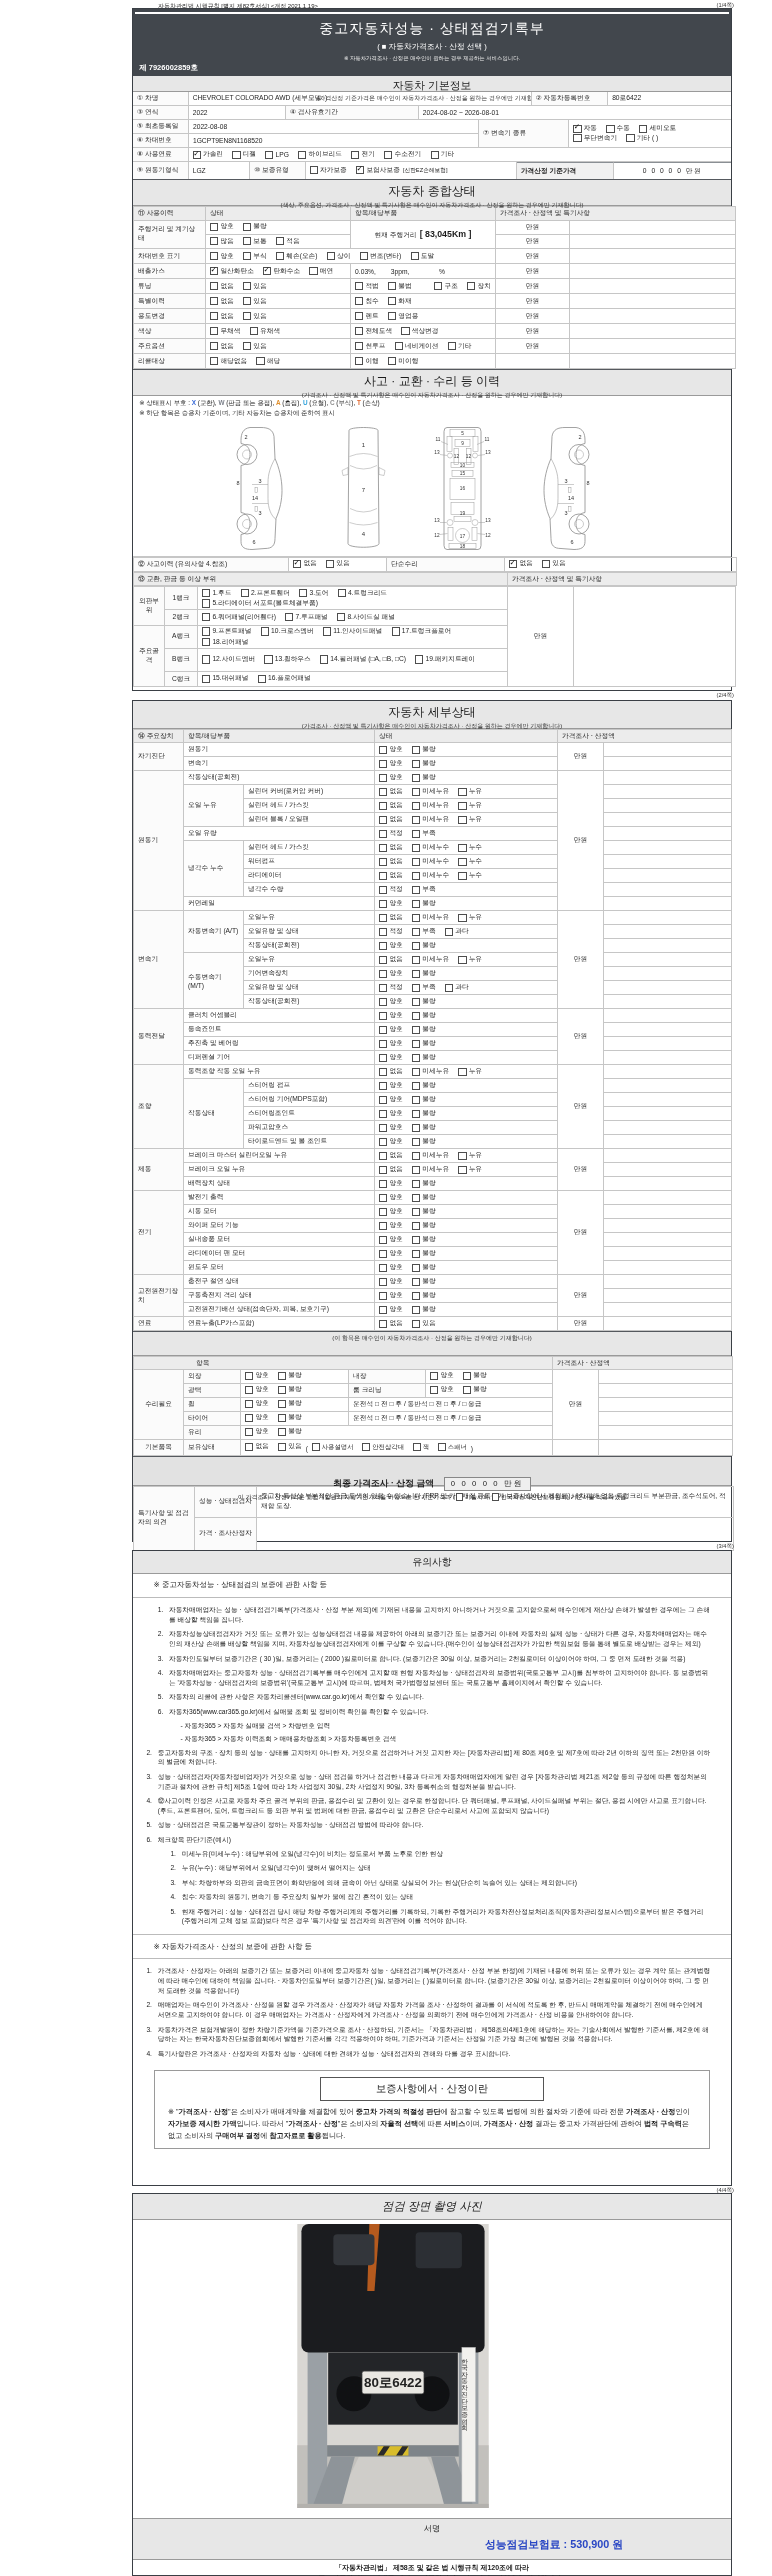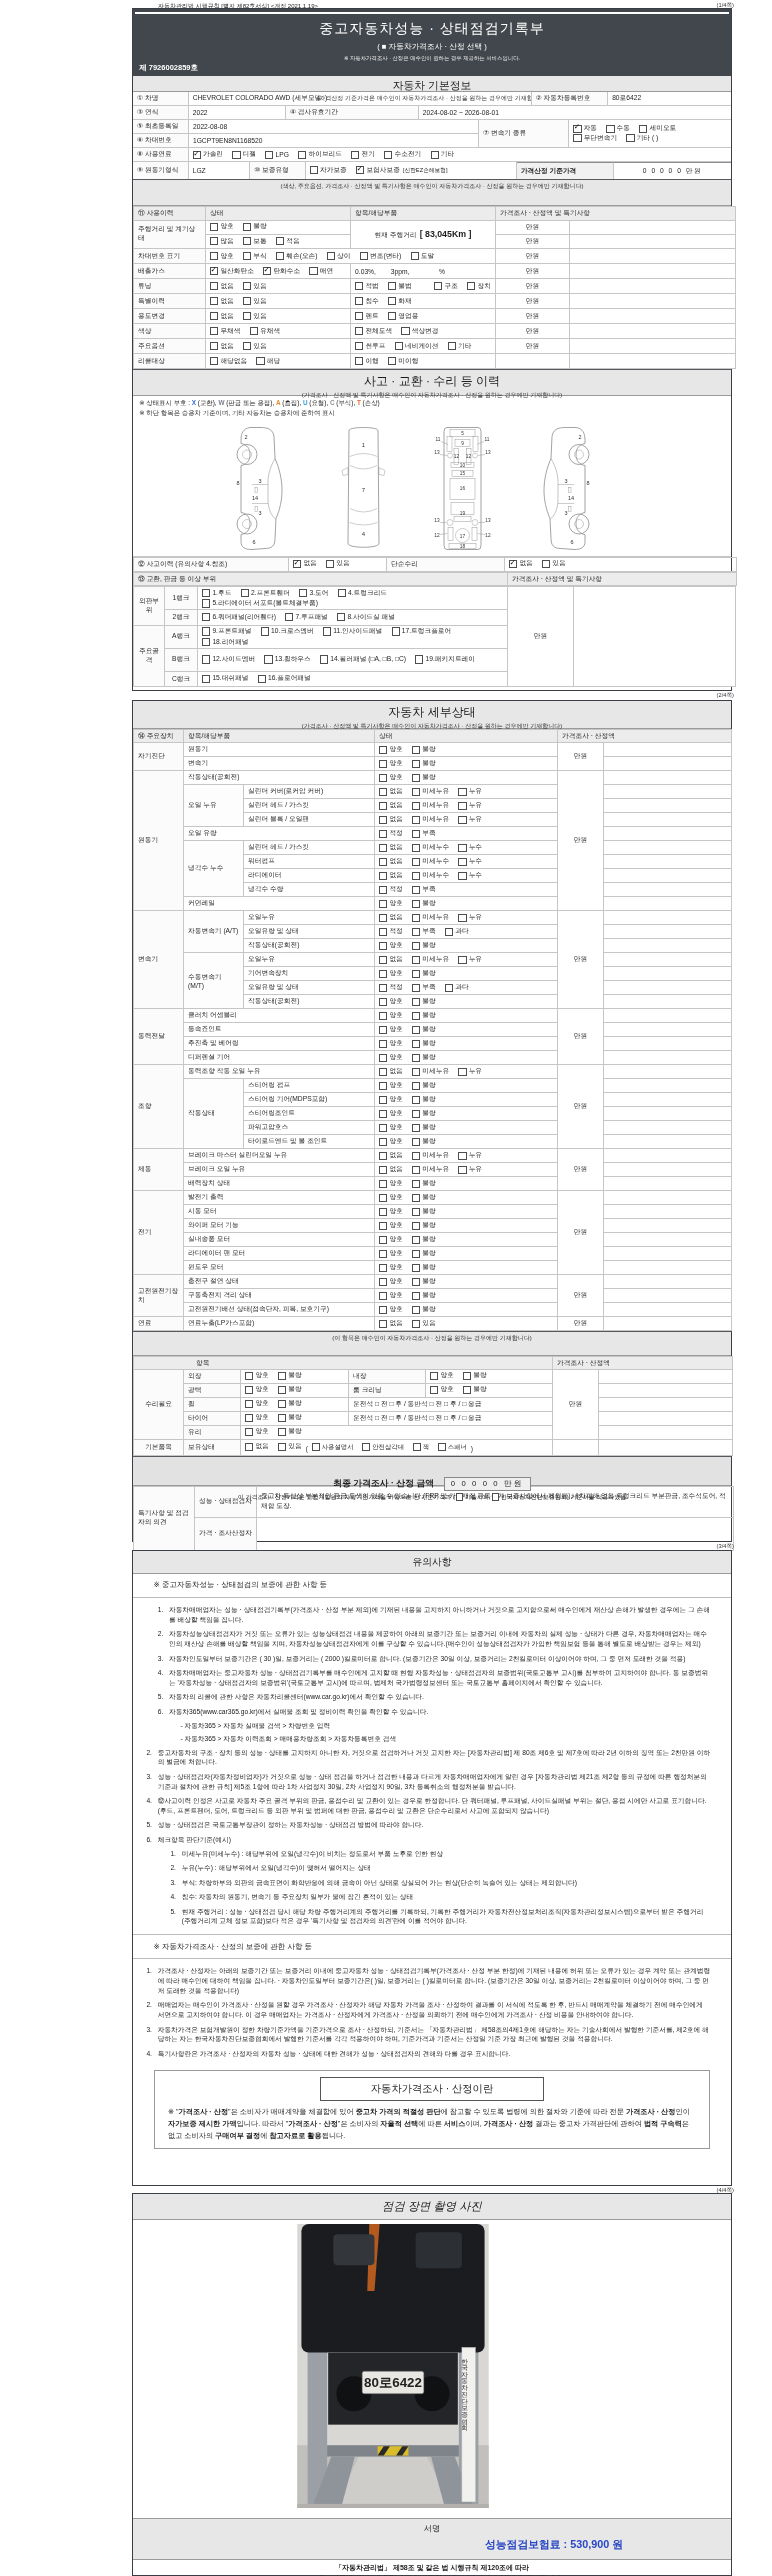--- a/index.html
+++ b/index.html
@@ -201,20 +201,21 @@
                 </span>
               </span></span>
           <span class="warr-note">[신한EZ손해보험]</span>
         </div>
         <div class="fc" style="width:98px;background:#f1f1f1;font-weight:bold;border-top:1px solid #8a8f94;">가격산정 기준가격</div>
         <div class="fc ctr" style="width:118px;letter-spacing:1.5px;border-top:1px solid #8a8f94;justify-content:center;">0 0 0 0 0 만원</div>
       </div>
     </div>
 
     <div class="band" style="height:27px;border-top:1px solid #55595e;">
+      <div class="bt">자동차 종합상태</div>
       <div class="bs">(색상, 주요옵션, 가격조사 · 산정액 및 특기사항은 매수인이 자동차가격조사 · 산정을 원하는 경우에만 기재합니다)</div>
     </div>
     <table id="comp-table">
       <colgroup>
           <col style="width:72px">
           <col style="width:145px">
           <col style="width:145px">
           <col style="width:74px">
           <col style="width:166px">
         </colgroup>
@@ -1714,21 +1715,21 @@
         <div class="nitem ">
           <span class="nn">3.</span>
           <span class="nt">자동차가격은 보험개발원이 정한 차량기준가액을 기준가격으로 조사 · 산정하되, 기준서는 「자동차관리법」 제58조의4제1호에 해당하는 자는 기술사회에서 발행한 기준서를, 제2호에 해당하는 자는 한국자동차진단보증협회에서 발행한 기준서를 각각 적용하여야 하며, 기준가격과 기준서는 산정일 기준 가장 최근에 발행된 것을 적용합니다.</span>
         </div>
         <div class="nitem ">
           <span class="nn">4.</span>
           <span class="nt">특기사항란은 가격조사 · 산정자의 자동차 성능 · 상태에 대한 견해가 성능 · 상태점검자의 견해와 다를 경우 표시합니다.</span>
         </div>
       </div>
     <div class="nbox">
-      <div class="nbox-title">자동차가격조사 · 산정이란</div>
+      <div class="nbox-title">보증사항에서 · 산정이란</div>
       <div id="box-body" class="nbox-body">※ "<b>가격조사 · 산정</b>"은 소비자가 매매계약을 체결함에 있어 <b>중고차 가격의 적절성 판단</b>에 참고할 수 있도록 법령에 의한 절차와 기준에 따라 전문 <b>가격조사 · 산정</b>인이 <b>자가보증 제시한 가액</b>입니다. 따라서 "<b>가격조사 · 산정</b>"은 소비자의 <b>자율적 선택</b>에 따른 <b>서비스</b>이며, <b>가격조사 · 산정</b> 결과는 중고차 가격판단에 관하여 <b>법적 구속력</b>은 없고 소비자의 <b>구매여부 결정</b>에 <b>참고자료로 활용</b>됩니다.</div>
     </div>
   </div>
 
   <div class="pgmark" style="top:2187px;">(4/4쪽)</div>
 
   <div class="blk" style="top:2193px;height:383px;">
     <div class="band" style="height:26px;font-style:italic;">
       <div class="bt" style="font-size:11.3px;padding-top:5.2px;">점검 장면 촬영 사진</div>
     </div>

